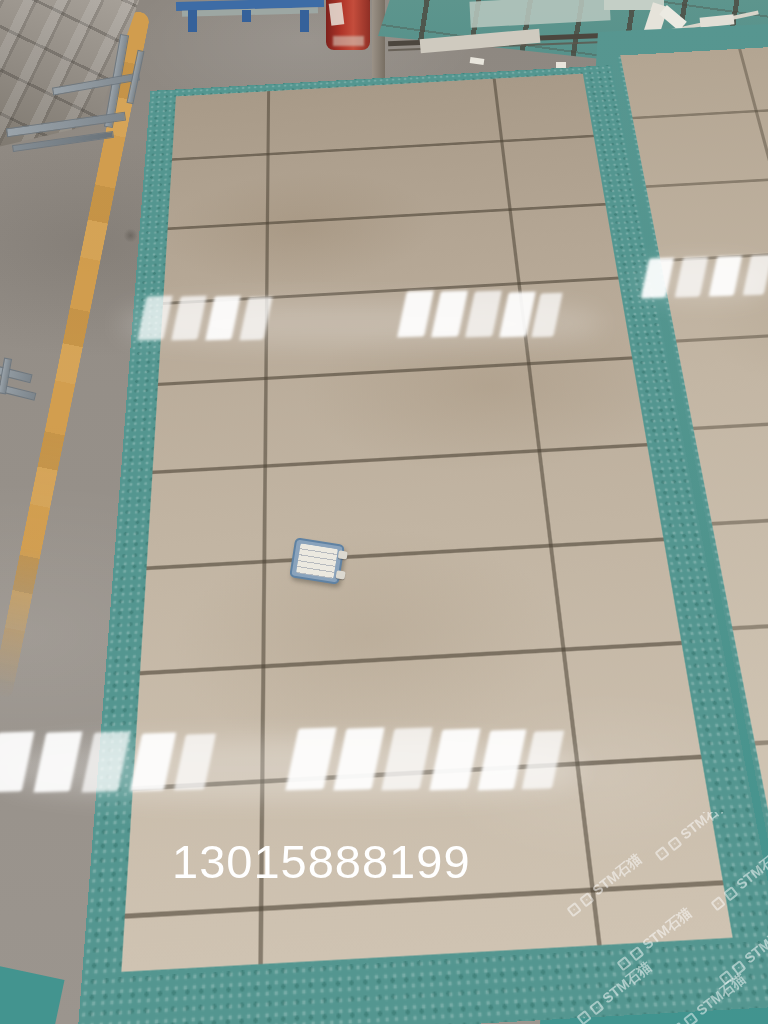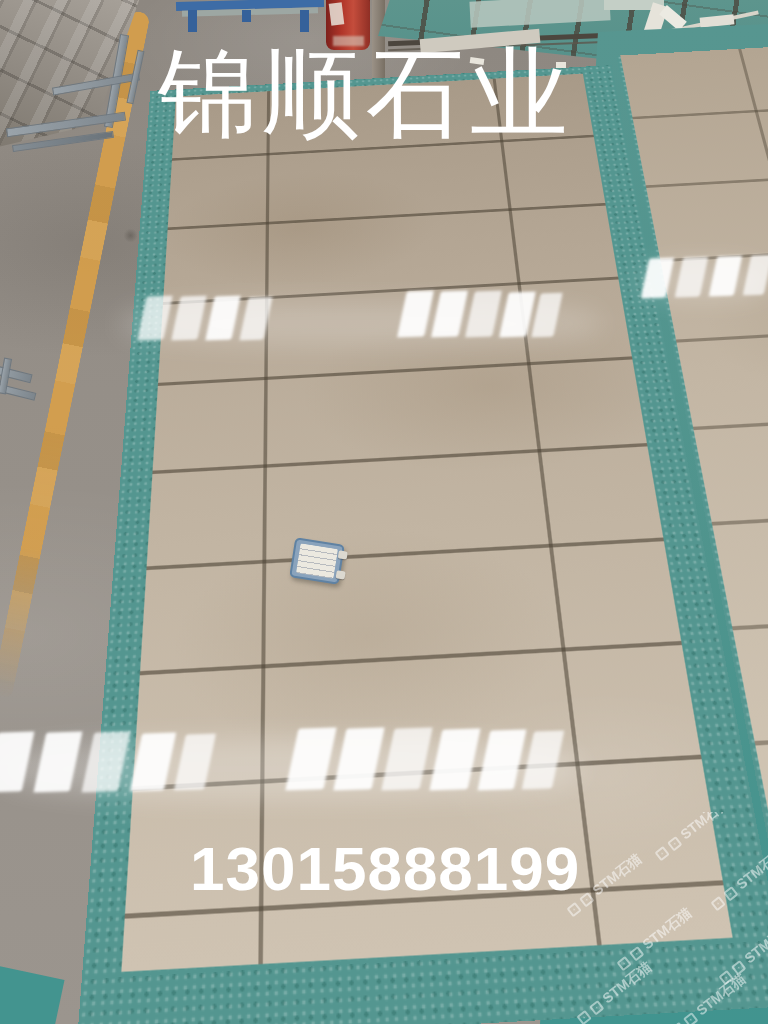--- a/index.html
+++ b/index.html
@@ -136,22 +136,22 @@
     background:#8aa3bc; border:2px solid #5f82a3; border-radius:5px;
     box-shadow:2px 3px 4px rgba(50,45,38,.35); }
   #clipboard .paper { position:absolute; left:4px; top:3px; width:38px; height:30px; background:#ece9e0; border-radius:2px;
     background-image:repeating-linear-gradient(180deg, rgba(0,0,0,0) 0 5px, rgba(120,130,150,.45) 5px 6px); }
   #clipboard .clip { position:absolute; width:9px; height:8px; background:#dcd9d0; border-radius:2px; box-shadow:0 1px 1px rgba(60,60,60,.4); }
   #clipboard .clip.t { right:-6px; top:4px; } #clipboard .clip.b { right:-7px; top:24px; }
 
   
   #title-overlay { position:absolute; left:158px; top:40px; color:#fff; font-size:98px; line-height:1.1;
     font-weight:500; letter-spacing:6px; white-space:nowrap; }
-  #phone-overlay { position:absolute; left:190px; top:838px; color:#fff; font-size:62px; line-height:1;
-    font-weight:700; letter-spacing:1px; white-space:nowrap; }
+  #phone-overlay { position:absolute; left:172px; top:838px; color:#fff; font-size:47px; line-height:1;
+    font-weight:400; letter-spacing:1px; white-space:nowrap; }
 
   
   #watermarks { position:absolute; left:552px; top:812px; width:216px; height:212px; overflow:hidden; pointer-events:none; }
   .wm { position:absolute; display:flex; align-items:center; gap:4px; transform:rotate(-38deg);
     color:#fff; opacity:.5; font-size:14px; font-weight:700; white-space:nowrap; }
   .wm .box { width:11px; height:11px; border:2px solid rgba(255,255,255,.95); border-radius:2px; margin-right:1px;
     background:radial-gradient(circle 2px at 50% 50%, rgba(255,255,255,.95), rgba(0,0,0,0) 70%); }
   #wm1 { left:96px; top:8px; }  #wm2 { left:8px; top:64px; }   #wm3 { left:152px; top:58px; }
   #wm4 { left:58px; top:118px; } #wm5 { left:160px; top:132px; } #wm6 { left:18px; top:172px; }
   #wm7 { left:112px; top:184px; }
@@ -259,21 +259,20 @@
     <div class="pane big" style="left:484px; top:730px; width:36px; height:60px;"></div>
     <div class="pane big dim" style="left:528px; top:731px; width:30px; height:58px;"></div>
   </div>
 
   <div id="clipboard">
     <div class="paper"></div>
     <div class="clip t"></div>
     <div class="clip b"></div>
   </div>
 
-  <div id="title-overlay">锦顺石业</div>
   <div id="phone-overlay">13015888199</div>
 
   <div id="watermarks">
     <div class="wm" id="wm1">
         <span class="box"></span>
         <span class="box"></span>
         <span>STM石猫</span>
       </div>
     <div class="wm" id="wm2">
         <span class="box"></span>

